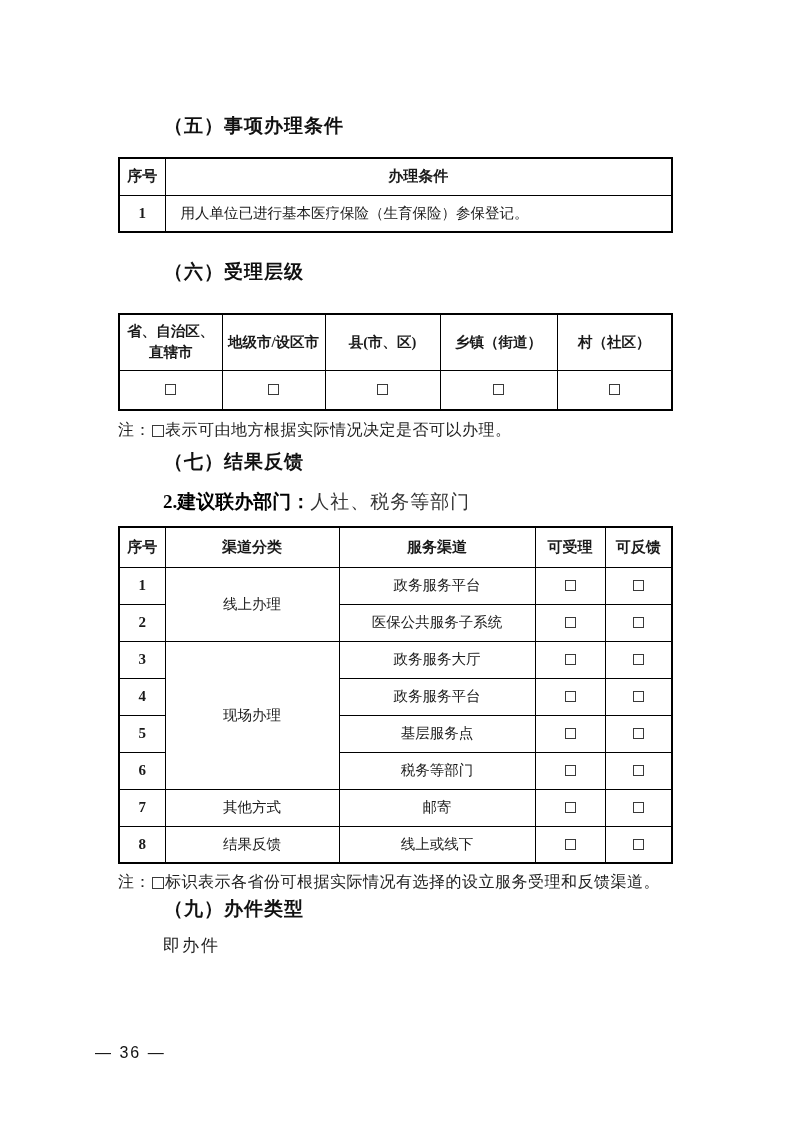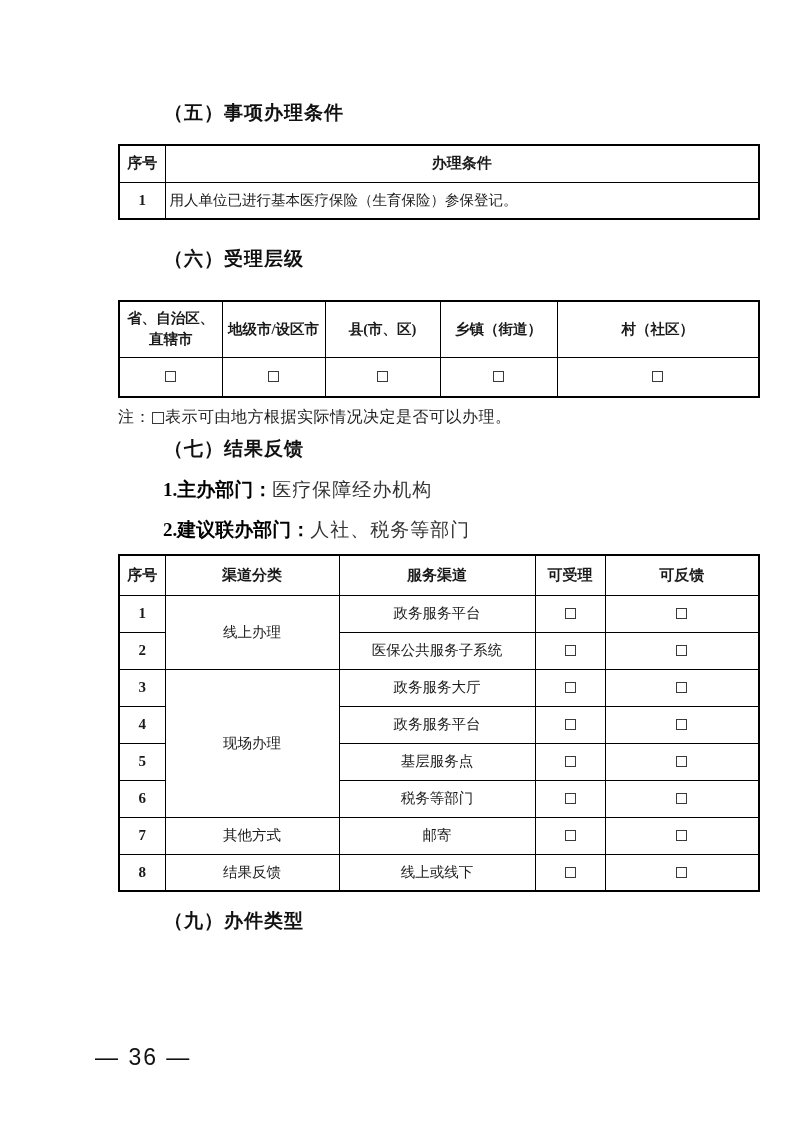--- a/index.html
+++ b/index.html
@@ -5,45 +5,45 @@
   * { margin:0; padding:0; box-sizing:border-box; }
   html,body { background:#ffffff; }
   body {
     width:793px; height:1122px;
     font-family:"Liberation Serif","DejaVu Serif",serif;
     color:#1a1a1a;
     position:relative;
     overflow:hidden;
   }
   .page { position:relative; width:793px; height:1122px; background:#fff; }
-  .content { position:absolute; left:118px; top:0; width:555px;font-family:Liberation Serif, serif; }
+  .content { position:absolute; left:118px; top:13px; width:555px;font-family:Liberation Serif, serif; }
 
   .heading {
     font-size:19px; line-height:26px;
     padding-left:46px;
     font-weight:600;
     letter-spacing:1px;
     color:#111;
   }
   .h1 { margin-top:100px; }
   .h2 { margin-top:26px; }
   .h3 { margin-top:9px; }
   .h4 { margin-top:10px; }
-  .h5 { margin-top:16px; }
-
-  table { border-collapse:collapse; width:642px; table-layout:fixed; }
+  .h5 { margin-top:4px; }
+
+  table { border-collapse:collapse; width:555px; table-layout:fixed; }
   table, tr, td, th { border:1px solid #000; }
   table { border-width:2px; }
   th { font-weight:bold; font-size:15px; text-align:center; vertical-align:middle; padding:2px; }
   td { font-size:14.5px; text-align:center; vertical-align:middle; padding:2px; }
 
   .tbl-conditions { margin-top:18px; }
   .tbl-conditions th { height:37px; }
   .tbl-conditions td { height:37px; }
-  .tbl-conditions .cell-text { text-align:left; padding-left:4px; }
+  .tbl-conditions .cell-text { text-align:left; padding-left:15px; }
   .num { font-weight:bold; font-size:15px; }
 
   .tbl-levels { margin-top:28px; }
   .tbl-levels th { height:56px; font-size:14.5px; line-height:21px; padding:2px 4px; }
   .tbl-levels td { height:40px; }
 
   .tbl-channels { margin-top:11px; }
   .tbl-channels th { height:40px; }
   .tbl-channels td { height:37px; }
 
@@ -80,21 +80,21 @@
     font-size:17px; line-height:24px;
     padding-left:45px;
     letter-spacing:2px;
     color:#222;
   }
 
   .page-number {
     position:absolute;
     left:95px; top:1044px;
     font-family:"Liberation Sans","DejaVu Sans",sans-serif;
-    font-size:23px;
+    font-size:16px;
     letter-spacing:2px;
     color:#111;
   }
 </style>
 </head>
 <body>
 
 <div class="page">
   <div class="content">
 
@@ -142,23 +142,20 @@
         <td><span class="sq"></span></td>
         <td><span class="sq"></span></td>
       </tr>
     </tbody>
       </table>
 
     <span class="note"><span>注：</span><span class="sq sq-note"></span><span>表示可由地方根据实际情况决定是否可以办理。</span></span>
 
     <div class="heading h3">（七）结果反馈</div>
 
-    <div class="dept-line dl-1">
-      <span class="dept-label">1.主办部门：</span><span class="dept-value">医疗保障经办机构</span>
-    </div>
     <div class="dept-line dl-2">
       <span class="dept-label">2.建议联办部门：</span><span class="dept-value">人社、税务等部门</span>
     </div>
 
 
     <table class="tbl-channels">
       <colgroup>
           <col style="width:46px">
           <col style="width:174px">
           <col style="width:196px">
@@ -221,19 +218,21 @@
       <tr>
         <td class="num">8</td>
         <td>结果反馈</td>
         <td>线上或线下</td>
         <td><span class="sq"></span></td>
         <td><span class="sq"></span></td>
       </tr>
     </tbody>
       </table>
 
+    <span class="note note2"><span>注：</span><span class="sq sq-note"></span><span>标识表示各省份可根据实际情况有选择的设立服务受理和反馈渠道。</span></span>
 
     <div class="heading h5">（九）办件类型</div>
+    <div class="body-text">即办件</div>
 
   </div>
 
   <div class="page-number">— 36 —</div>
 </div>
 
 </body></html>

